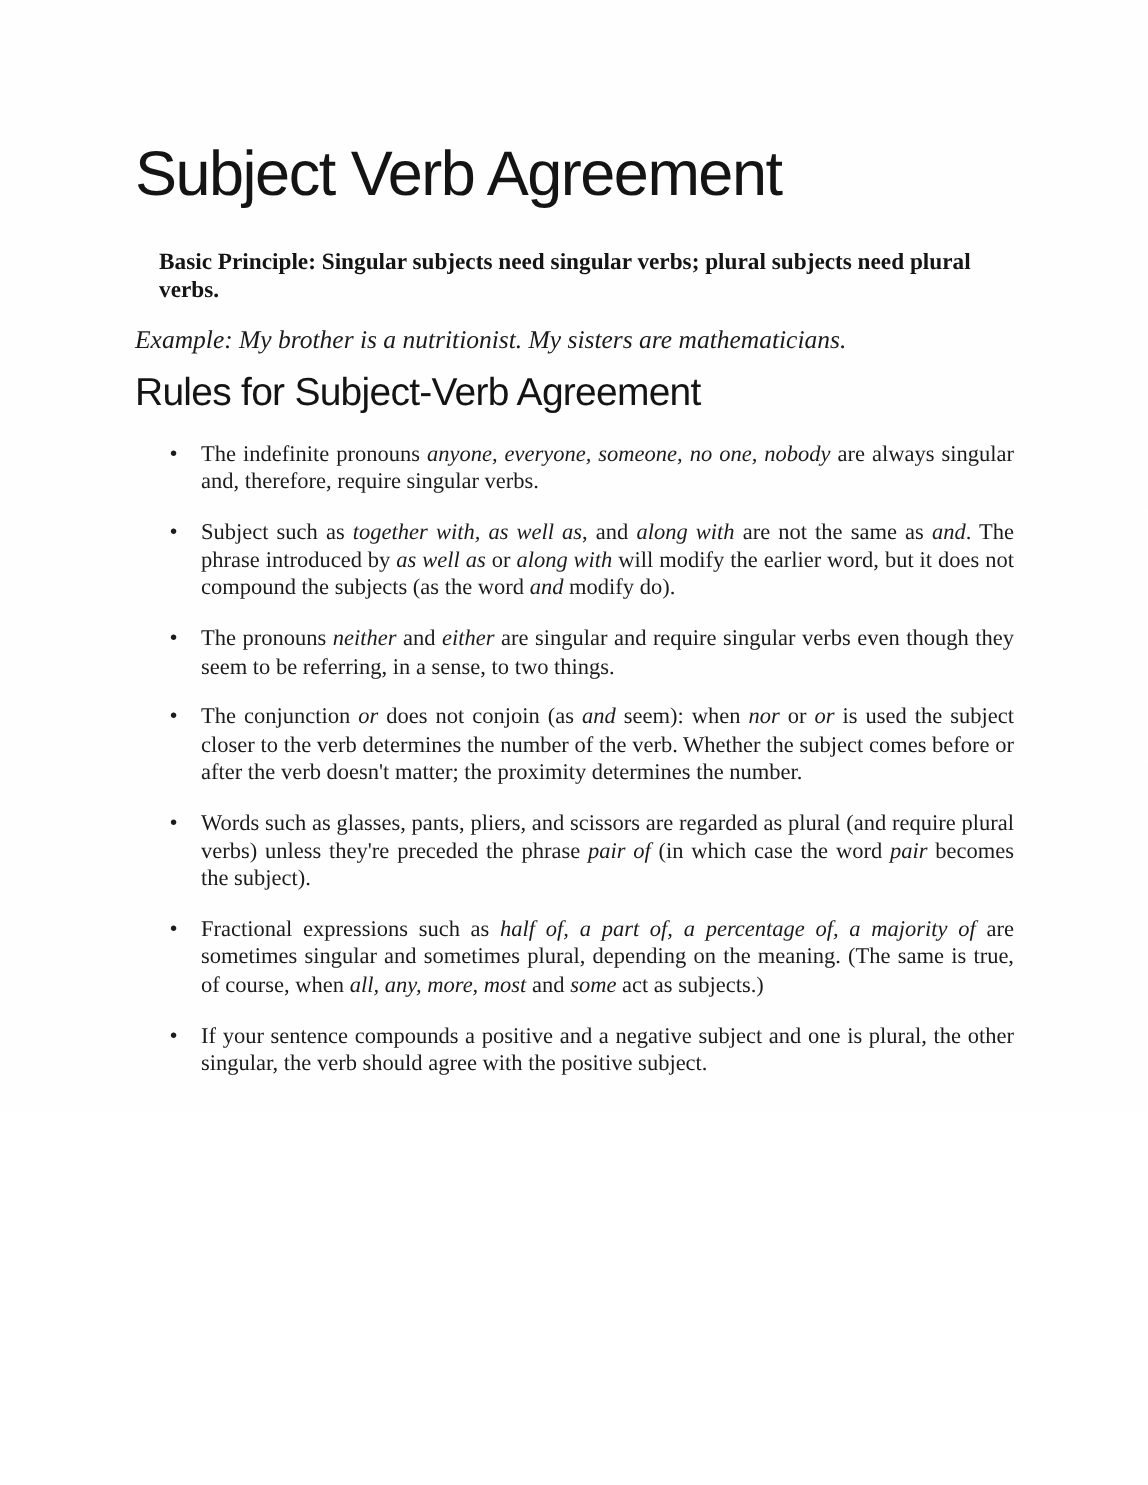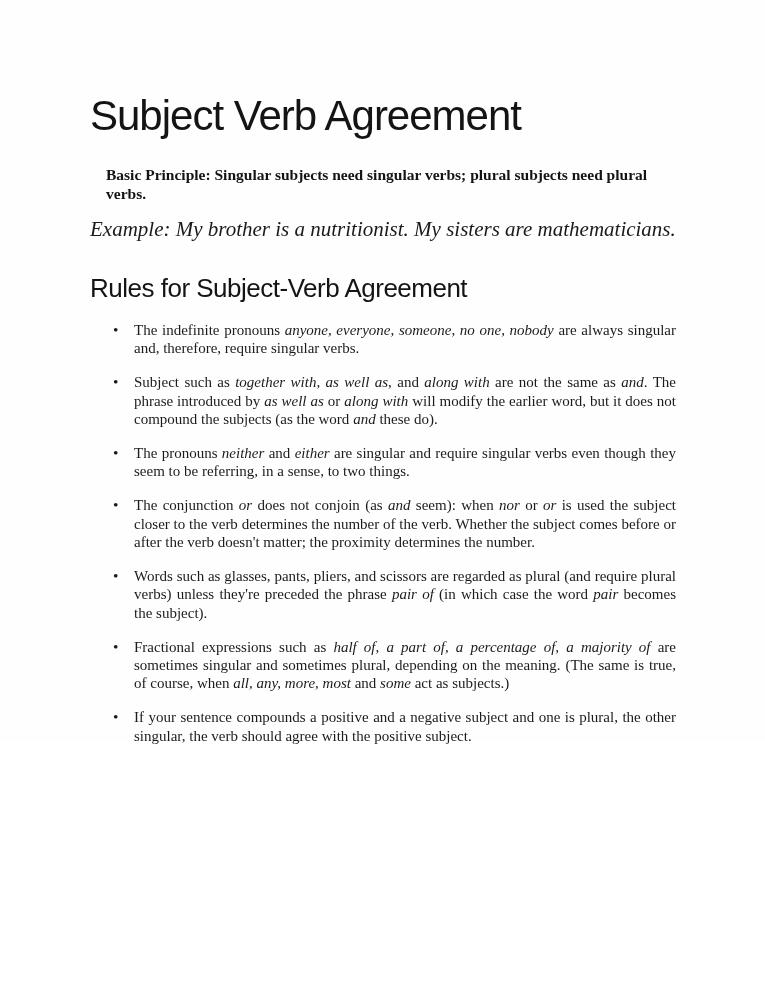--- a/index.html
+++ b/index.html
@@ -33,32 +33,32 @@
     font-family: "Liberation Serif", "DejaVu Serif", serif;
     font-weight: bold;
     font-size: 15.5px;
     line-height: 1.2;
     margin: 0 0 14px 16px;
     color: #141414;
   }
   p.example {
     font-family: "Liberation Serif", "DejaVu Serif", serif;
     font-style: italic;
-    font-size: 21px;
+    font-size: 17px;
     line-height: 1.2;
     margin: 0;
     color: #1a1a1a;
   }
   h2.rules-heading {
     font-family: "Liberation Sans", "DejaVu Sans", sans-serif;
     font-weight: 400;
     font-size: 26px;
     letter-spacing: -0.5px;
     line-height: 1.2;
-    margin: 30px 0 17px 0;
+    margin: 8px 0 17px 0;
     color: #141414;
   }
   ul.rules-list {
     margin: 0;
     padding: 0 0 0 44px;
     list-style: none;
     font-family: "Liberation Serif", "DejaVu Serif", serif;
     font-size: 15px;
     line-height: 18.4px;
     color: #1b1b1b;
@@ -84,20 +84,20 @@
   <h1 class="doc-title">Subject Verb Agreement</h1>
 
   <p class="principle">Basic Principle: Singular subjects need singular verbs; plural subjects need plural verbs.</p>
 
   <p class="example">Example: My brother is a nutritionist. My sisters are mathematicians.</p>
 
   <h2 class="rules-heading">Rules for Subject-Verb Agreement</h2>
 
   <ul class="rules-list" id="rules-list">
       <li><span>The indefinite pronouns </span><i>anyone, everyone, someone, no one, nobody</i><span> are always singular and, therefore, require singular verbs.</span></li>
-      <li><span>Subject such as </span><i>together with, as well as</i><span>, and </span><i>along with</i><span> are not the same as </span><i>and</i><span>. The phrase introduced by </span><i>as well as</i><span> or </span><i>along with</i><span> will modify the earlier word, but it does not compound the subjects (as the word </span><i>and</i><span> these do).</span></li>
+      <li><span>Subject such as </span><i>together with, as well as</i><span>, and </span><i>along with</i><span> are not the same as </span><i>and</i><span>. The phrase introduced by </span><i>as well as</i><span> or </span><i>along with</i><span> will modify the earlier word, but it does not compound the subjects (as the word </span><i>and</i><span> modify do).</span></li>
       <li><span>The pronouns </span><i>neither</i><span> and </span><i>either</i><span> are singular and require singular verbs even though they seem to be referring, in a sense, to two things.</span></li>
       <li><span>The conjunction </span><i>or</i><span> does not conjoin (as </span><i>and</i><span> seem): when </span><i>nor</i><span> or </span><i>or</i><span> is used the subject closer to the verb determines the number of the verb. Whether the subject comes before or after the verb doesn't matter; the proximity determines the number.</span></li>
       <li><span>Words such as glasses, pants, pliers, and scissors are regarded as plural (and require plural verbs) unless they're preceded the phrase </span><i>pair of</i><span> (in which case the word </span><i>pair</i><span> becomes the subject).</span></li>
       <li><span>Fractional expressions such as </span><i>half of, a part of, a percentage of, a majority of</i><span> are sometimes singular and sometimes plural, depending on the meaning. (The same is true, of course, when </span><i>all, any, more, most</i><span> and </span><i>some</i><span> act as subjects.)</span></li>
       <li><span>If your sentence compounds a positive and a negative subject and one is plural, the other singular, the verb should agree with the positive subject.</span></li>
     </ul>
 </div>
 
 </body></html>

